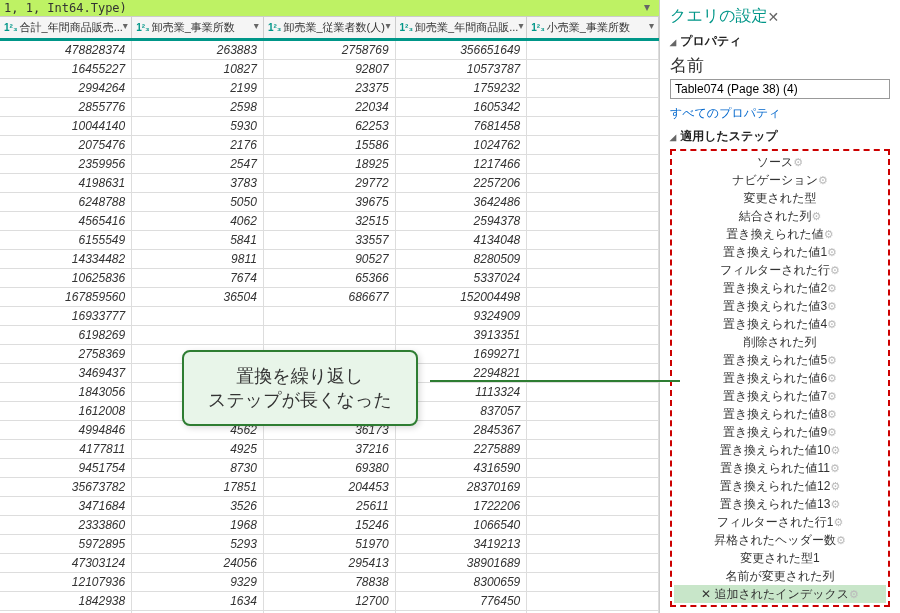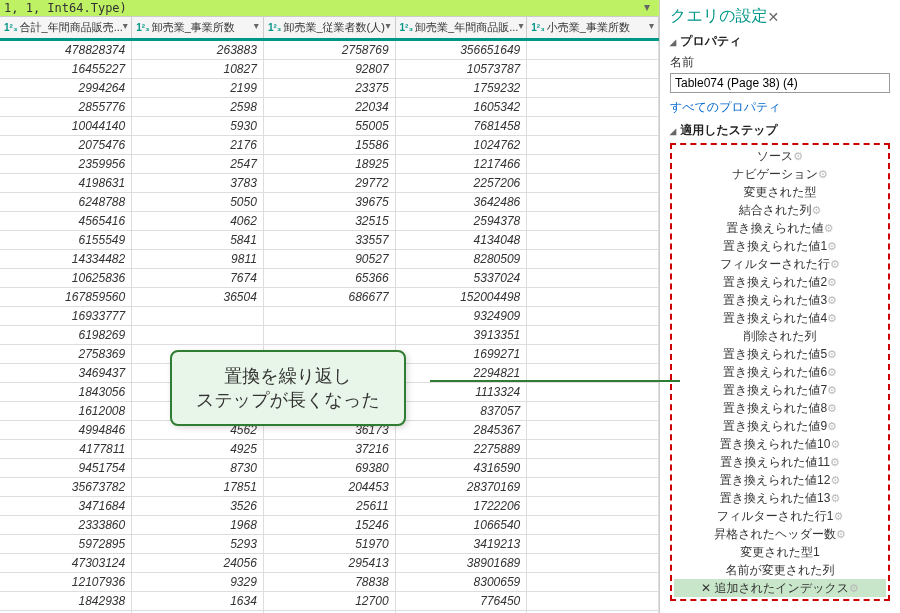--- a/index.html
+++ b/index.html
@@ -14,28 +14,28 @@
   th { background: #f5f5f5; border-right: 1px solid #ccc; border-bottom: 1px solid #ccc; padding: 3px 4px; text-align: left; font-weight: normal; font-size: 11px; white-space: nowrap; overflow: hidden; position: relative; }
   th .hdr-wrap { display: flex; justify-content: space-between; }
   th .type-ico { color: #009688; font-size: 10px; margin-right: 2px; font-weight: bold; }
   th .dd { color: #666; cursor: pointer; font-size: 10px; }
   td { border-right: 1px solid #ddd; border-bottom: 1px solid #ddd; padding: 2px 6px; text-align: right; font-style: italic; font-size: 12px; color: #333; height: 19px; }
   .settings-panel { flex: 1; background: #fff; padding: 6px 10px; position: relative; }
   .settings-title { font-size: 16px; color: #009688; margin-bottom: 6px; display: flex; justify-content: flex-start; align-items: center; }
   .close-x { color: #666; cursor: pointer; font-size: 14px; }
   .section-hdr { font-size: 12px; color: #222; margin: 4px 0; font-weight: bold; }
   .section-hdr::before { content: "◢"; font-size: 8px; color: #666; margin-right: 4px; display: inline-block; }
-  .prop-label { font-size: 12px; color: #333; margin: 2px 0; }
+  .prop-label { font-size: 17px; color: #333; margin: 2px 0; }
   .prop-input { width: 100%; border: 1px solid #999; padding: 2px 4px; font-size: 12px; background: #fff; }
   .link { color: #0066cc; font-size: 12px; margin: 6px 0; display: block; cursor: pointer; }
   .steps-box { border: 2px dashed #c00; padding: 2px; margin-top: 2px; }
   .step-row { display: flex; align-items: center; padding: 1px 10px; font-size: 12px; color: #333; cursor: pointer; height: 18px; justify-content: center; }
   .step-row.sel { background: #c8e6c9; }
   .gear { color: #bbb; font-size: 11px; }
-  .callout { position: absolute; left: 170px; top: 350px; background: #e8f5e9; border: 2px solid #2e7d32; border-radius: 8px; padding: 12px 24px; font-size: 18px; color: #333; text-align: center; box-shadow: 2px 2px 6px rgba(0,0,0,0.15); z-index: 5; }
+  .callout { position: absolute; left: 182px; top: 350px; background: #e8f5e9; border: 2px solid #2e7d32; border-radius: 8px; padding: 12px 24px; font-size: 18px; color: #333; text-align: center; box-shadow: 2px 2px 6px rgba(0,0,0,0.15); z-index: 5; }
   .callout-line { position:absolute; left:430px; top:380px; width:250px; height:2px; background:#2e7d32; z-index:4; }
 </style>
 </head>
 <body>
 
 <div class="container">
   <div class="grid-panel">
     <div class="formula-bar">
       <span class="formula-text">1, 1, Int64.Type)</span>
       <span class="fb-btn">▾</span>
@@ -100,21 +100,21 @@
           <tr>
             <td>2855776</td>
             <td>2598</td>
             <td>22034</td>
             <td>1605342</td>
             <td></td>
           </tr>
           <tr>
             <td>10044140</td>
             <td>5930</td>
-            <td>55005</td>
+            <td>62253</td>
             <td>7681458</td>
             <td></td>
           </tr>
           <tr>
             <td>2075476</td>
             <td>2176</td>
             <td>15586</td>
             <td>1024762</td>
             <td></td>
           </tr>

